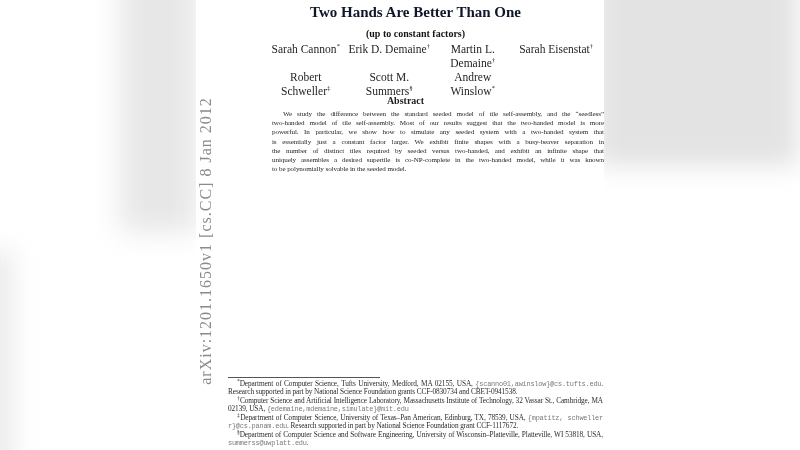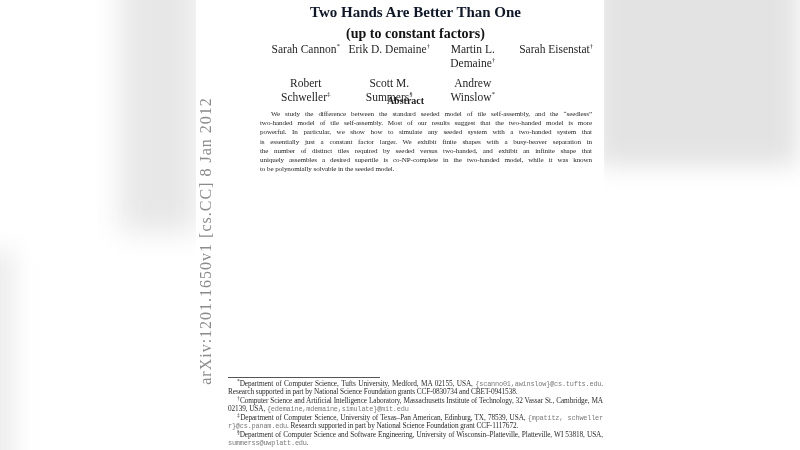--- a/index.html
+++ b/index.html
@@ -20,30 +20,30 @@
   .page{position:absolute;z-index:1;left:196px;top:0;width:408px;height:450px;background:var(--page);}
   
   .watermark{
     position:absolute;left:-150px;top:231px;width:320px;height:20px;
     transform:rotate(-90deg);transform-origin:50% 50%;
     text-align:center;font-size:16px;line-height:20px;color:var(--watermark);
     letter-spacing:1px;white-space:nowrap;
   }
   .titleblock{position:absolute;left:32px;top:0;width:375px;text-align:center;}
   .title{font-size:15px;font-weight:bold;line-height:21px;margin-top:2px;color:#0f172a;}
-  .subtitle{font-size:14px;font-weight:bold;line-height:19px;margin-top:1px;color:#141414;}
+  .subtitle{font-size:10px;font-weight:bold;line-height:19px;margin-top:1px;color:#141414;}
   .authors{
     position:absolute;left:68px;top:42px;width:334px;
-    display:grid;grid-template-columns:repeat(4,1fr);row-gap:6px;
+    display:grid;grid-template-columns:repeat(4,1fr);row-gap:0;
     font-size:11.5px;line-height:14px;text-align:center;
   }
   .authors sup{font-size:7px;line-height:0;}
   .abshead{position:absolute;left:22px;top:95px;width:375px;text-align:center;
     font-size:10px;font-weight:bold;}
-  .abstract{position:absolute;left:64px;top:110px;width:332px;
+  .abstract{position:absolute;left:76px;top:110px;width:332px;
     font-size:7.1px;line-height:9.2px;letter-spacing:-0.1px;color:#262626;}
   .abstract .ln{text-align:justify;text-align-last:justify;}
   .abstract .ln.first{text-indent:11px;}
   .abstract .ln.last{text-align-last:left;}
   .fnblock{position:absolute;left:32px;top:377px;width:375px;
     font-size:7.3px;line-height:8.45px;letter-spacing:-0.1px;color:#2a2a2a;}
   .fnrule{width:152px;border-top:1px solid var(--rule);margin-bottom:2px;}
   .footnote{text-align:justify;text-indent:9px;}
   .footnote sup{font-size:5.5px;line-height:0;}
   .mono{font-family:"Liberation Mono", monospace;font-size:6.9px;color:var(--mono);

